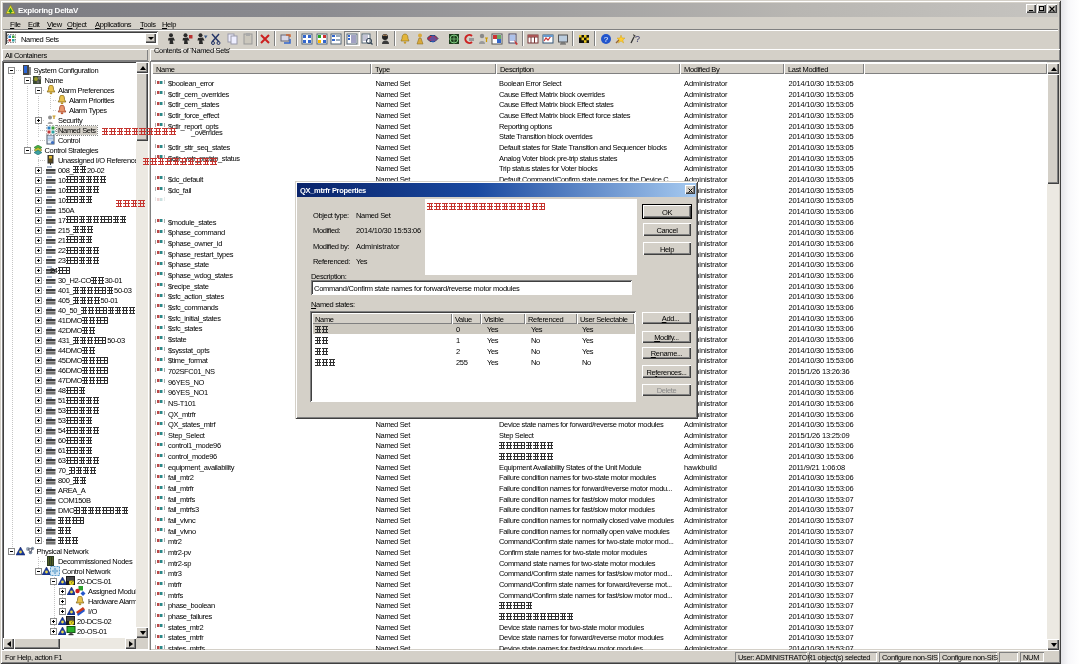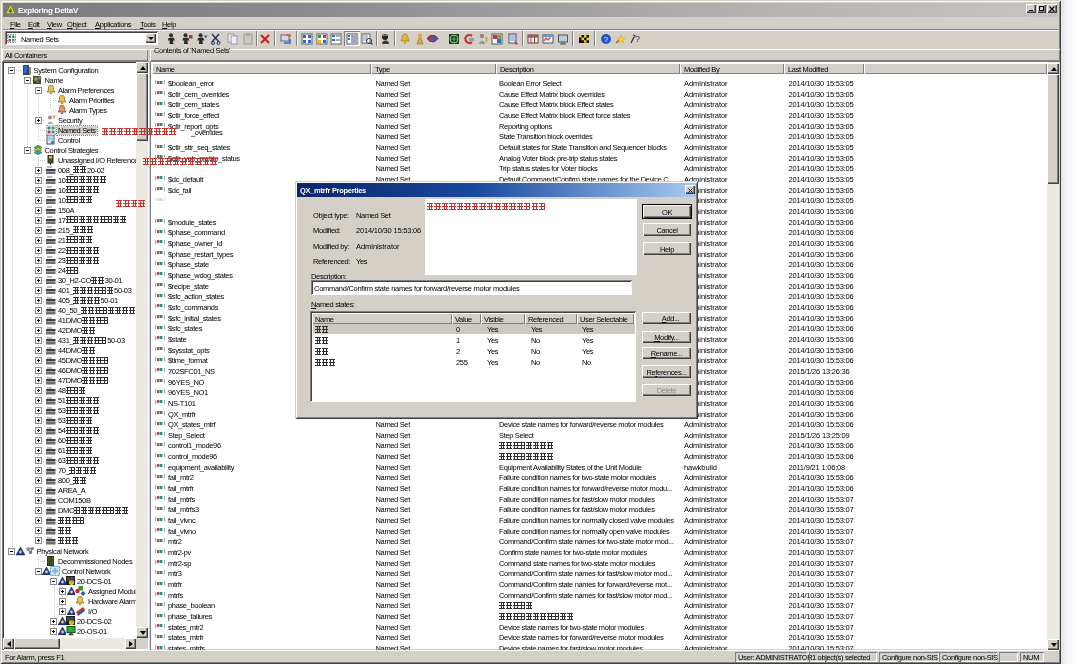--- a/index.html
+++ b/index.html
@@ -338,21 +338,21 @@
 <div class="pm p" style="left:34.8px;top:246.9px"></div>
 <div class="ai" style="left:45.5px;top:246.4px"></div>
 <div class="a tt" style="left:58.0px;top:245.9px">22<i class="z"></i><i class="z"></i><i class="z"></i><i class="z"></i><i class="z"></i></div>
 <div class="a" style="left:42.8px;top:260.4px;width:2.7px;height:1px;background:repeating-linear-gradient(90deg,#c6c6c6 0 1px,rgba(0,0,0,0) 1px 2px)"></div>
 <div class="pm p" style="left:34.8px;top:256.9px"></div>
 <div class="ai" style="left:45.5px;top:256.4px"></div>
 <div class="a tt" style="left:58.0px;top:255.9px">23<i class="z"></i><i class="z"></i><i class="z"></i><i class="z"></i><i class="z"></i></div>
 <div class="a" style="left:42.8px;top:270.4px;width:2.7px;height:1px;background:repeating-linear-gradient(90deg,#c6c6c6 0 1px,rgba(0,0,0,0) 1px 2px)"></div>
 <div class="pm p" style="left:34.8px;top:266.9px"></div>
 <div class="ai" style="left:45.5px;top:266.4px"></div>
-<div class="a tt" style="left:58.0px;top:265.9px">24<i class="z"></i><i class="z"></i></div>
+<div class="a tt" style="left:50px;top:265.9px">24<i class="z"></i><i class="z"></i></div>
 <div class="a" style="left:42.8px;top:280.4px;width:2.7px;height:1px;background:repeating-linear-gradient(90deg,#c6c6c6 0 1px,rgba(0,0,0,0) 1px 2px)"></div>
 <div class="pm p" style="left:34.8px;top:276.9px"></div>
 <div class="ai" style="left:45.5px;top:276.4px"></div>
 <div class="a tt" style="left:58.0px;top:275.9px">30_H2-CO<i class="z"></i><i class="z"></i>30-01</div>
 <div class="a" style="left:42.8px;top:290.4px;width:2.7px;height:1px;background:repeating-linear-gradient(90deg,#c6c6c6 0 1px,rgba(0,0,0,0) 1px 2px)"></div>
 <div class="pm p" style="left:34.8px;top:286.9px"></div>
 <div class="ai" style="left:45.5px;top:286.4px"></div>
 <div class="a tt" style="left:58.0px;top:285.9px">401_<i class="z"></i><i class="z"></i><i class="z"></i><i class="z"></i><i class="z"></i><i class="z"></i>50-03</div>
 <div class="a" style="left:42.8px;top:300.5px;width:2.7px;height:1px;background:repeating-linear-gradient(90deg,#c6c6c6 0 1px,rgba(0,0,0,0) 1px 2px)"></div>
 <div class="pm p" style="left:34.8px;top:297.0px"></div>
@@ -966,21 +966,21 @@
 <div class="a tt" style="left:642.0px;top:314.2px;width:57px;text-align:center;color:#000"><u>A</u>dd...</div>
 <div class="a btn" style="left:642.0px;top:330.5px;width:49.0px;height:12.5px"></div>
 <div class="a tt" style="left:642.0px;top:333.2px;width:49.0px;text-align:center;color:#000"><u>M</u>odify...</div>
 <div class="a btn" style="left:642.0px;top:346.5px;width:49.0px;height:12.5px"></div>
 <div class="a tt" style="left:642.0px;top:349.2px;width:49.0px;text-align:center;color:#000"><u>R</u>ename...</div>
 <div class="a btn" style="left:642.0px;top:365.0px;width:49.0px;height:12.5px"></div>
 <div class="a tt" style="left:642.0px;top:367.8px;width:49.0px;text-align:center;color:#000">Re<u>f</u>erences...</div>
 <div class="a btn" style="left:642.0px;top:383.5px;width:49.0px;height:12.5px"></div>
 <div class="a tt" style="left:642.0px;top:386.2px;width:49.0px;text-align:center;color:#8a8a8a"><u>D</u>elete</div>
 <div class="a" style="left:2px;top:650px;width:1057px;height:12px;background:#d4d0c8;border-top:1px solid #fff"></div>
-<div class="a tt" style="left:5px;top:652.5px">For Alarm, press F1</div>
+<div class="a tt" style="left:5px;top:652.5px">For Help, action F1</div>
 <div class="a sunk1" style="left:735px;top:651.5px;width:72px;height:10.5px"></div>
 <div class="a tt" style="left:738px;top:652.5px">User: ADMINISTRATOR</div>
 <div class="a sunk1" style="left:809px;top:651.5px;width:68px;height:10.5px"></div>
 <div class="a tt" style="left:812px;top:652.5px">1 object(s) selected</div>
 <div class="a sunk1" style="left:879px;top:651.5px;width:60px;height:10.5px"></div>
 <div class="a tt" style="left:882px;top:652.5px">Configure non-SIS</div>
 <div class="a sunk1" style="left:939px;top:651.5px;width:58px;height:10.5px"></div>
 <div class="a tt" style="left:942px;top:652.5px">Configure non-SIS</div>
 <div class="a sunk1" style="left:999px;top:651.5px;width:19px;height:10.5px"></div>
 <div class="a sunk1" style="left:1020px;top:651.5px;width:24px;height:10.5px"></div>

